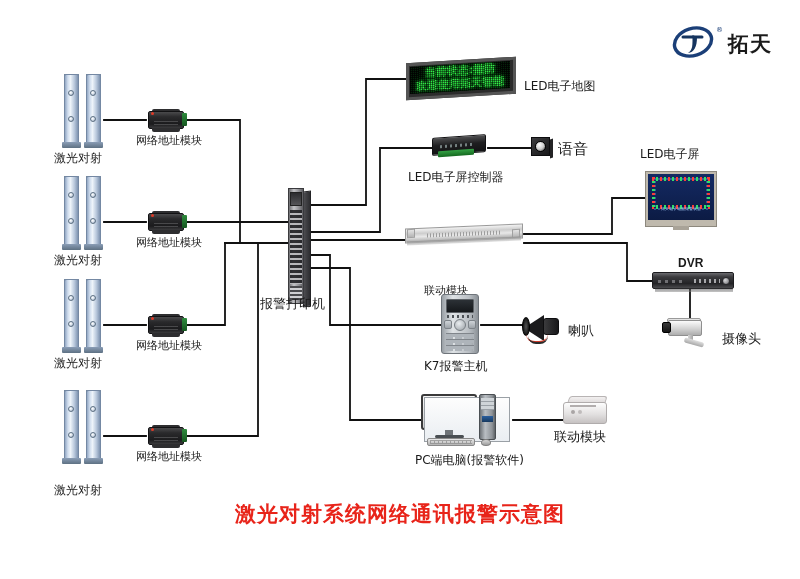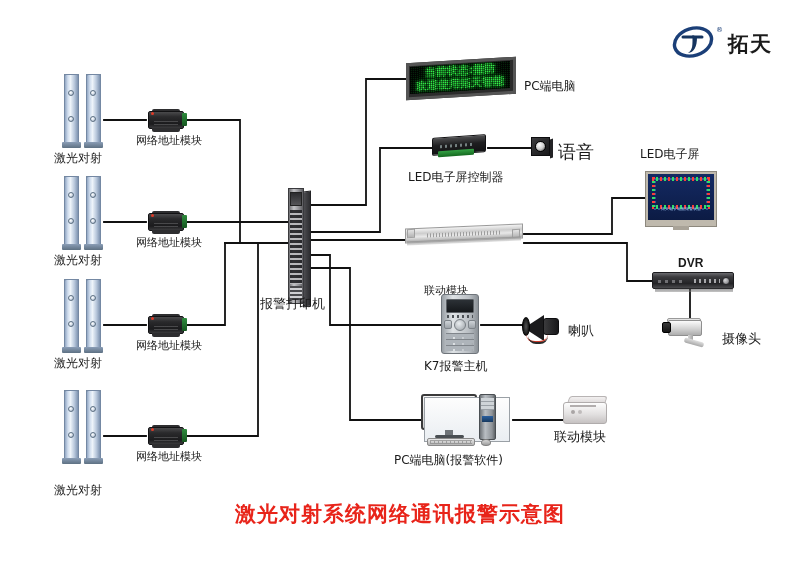--- a/index.html
+++ b/index.html
@@ -629,35 +629,35 @@
   <div class="lbl" style="left:260px;top:295px;font-size:13px;">报警打印机</div>
 
   <div id="ledboard">
     <div class="frame"></div>
     <div class="screen">
       <div class="line">当前状态:撤防</div>
       <div class="line">欢迎使用拓天智能</div>
       <div class="grid"></div>
     </div>
   </div>
-  <div class="lbl" style="left:524px;top:78px;">PC端电脑</div>
+  <div class="lbl" style="left:524px;top:78px;">LED电子地图</div>
 
   <div id="ledctrl">
     <div class="body"></div>
     <div class="leds"></div>
     <div class="green"></div>
   </div>
   <div class="lbl" style="left:408px;top:169px;">LED电子屏控制器</div>
 
   <div id="voice">
     <div class="edge"></div>
     <div class="cube"></div>
     <div class="drv"></div>
   </div>
-  <div class="lbl" style="left:558px;top:140px;font-size:18px;">语音</div>
+  <div class="lbl" style="left:558px;top:140px;font-size:15px;">语音</div>
 
   <div class="lbl" style="left:640px;top:146px;">LED电子屏</div>
   <div id="ledmap">
     <div class="bezel"></div>
     <div class="scr">
       <div class="room"></div>
       <div class="dots"></div>
       <div class="dots b"></div>
       <div class="dotsv l"></div>
       <div class="dotsv r"></div>
@@ -717,21 +717,21 @@
     <div class="mon"></div>
     <div class="scr"></div>
     <div class="neck"></div>
     <div class="foot"></div>
     <div class="tower"></div>
     <div class="tbay"></div>
     <div class="tled"></div>
     <div class="kbd"></div>
     <div class="mouse"></div>
   </div>
-  <div class="lbl" style="left:394px;top:452px;">PC端电脑(报警软件)</div>
+  <div class="lbl" style="left:415px;top:452px;">PC端电脑(报警软件)</div>
 
   <div id="printer">
     <div class="lid"></div>
     <div class="body"></div>
     <div class="slot"></div>
     <div class="btn"></div>
     <div class="btn2"></div>
   </div>
   <div class="lbl" style="left:554px;top:428px;font-size:13px;">联动模块</div>
 

